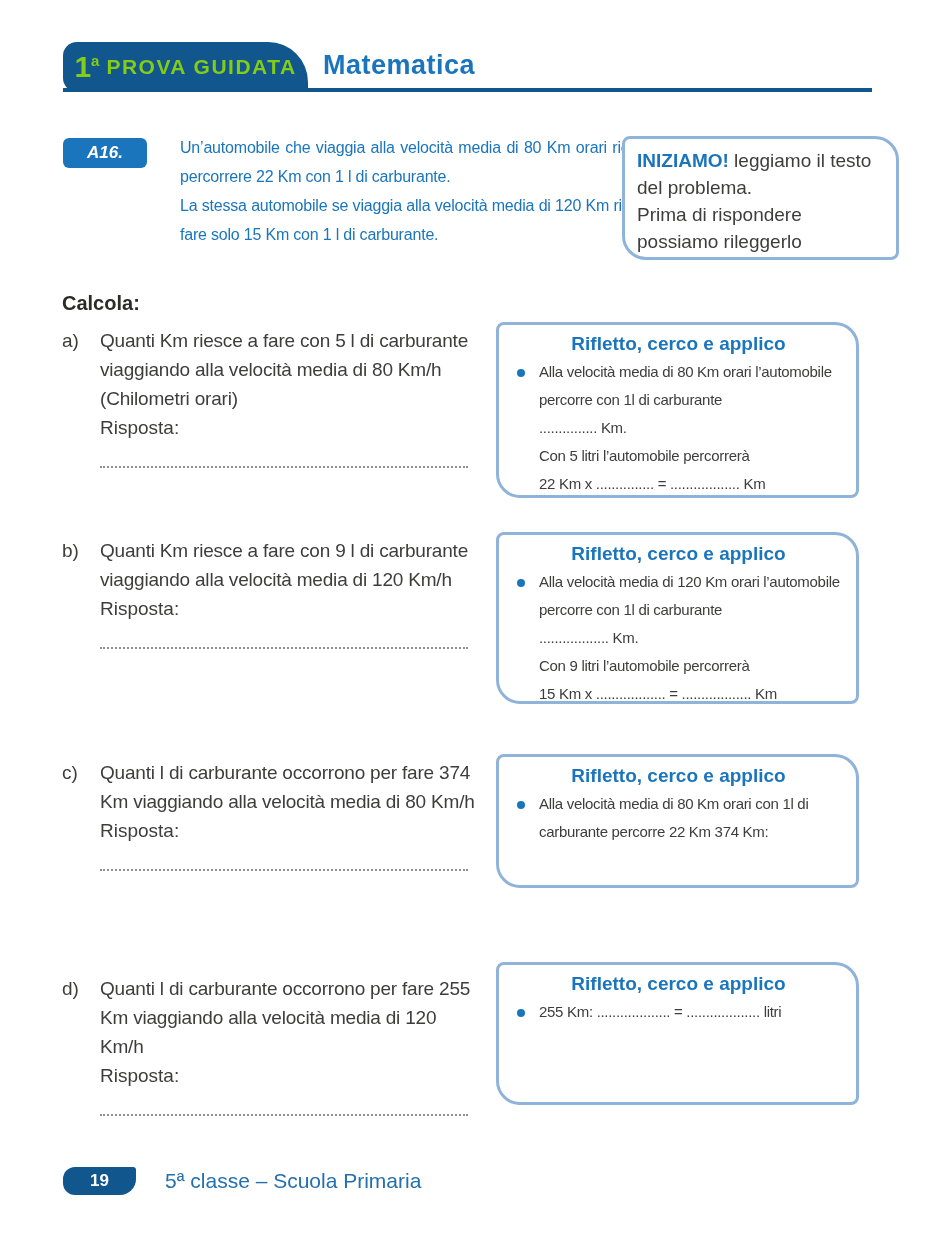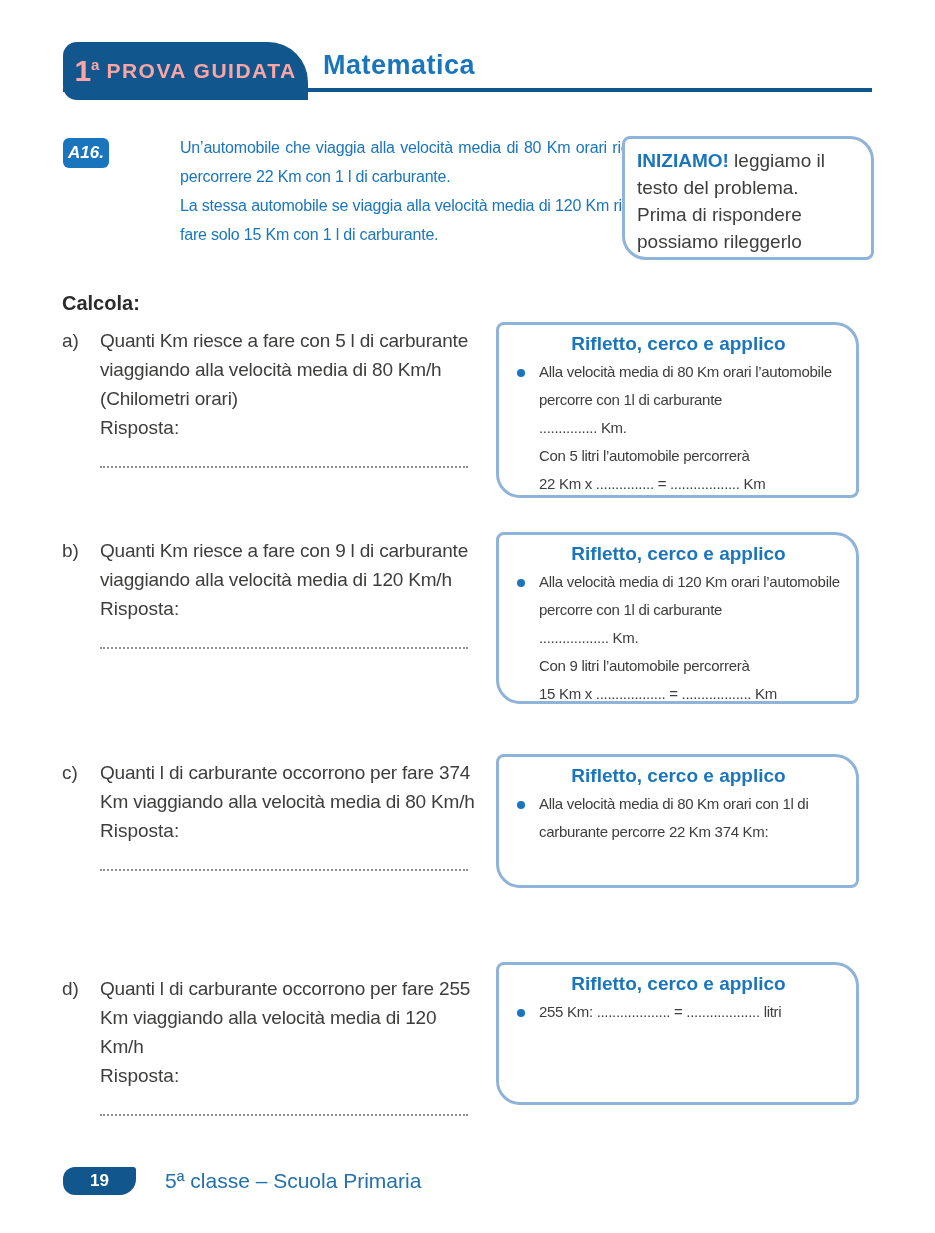--- a/index.html
+++ b/index.html
@@ -6,39 +6,39 @@
     --dark:#11568c;
     --blue:#1b75bc;
     --border:#8fb3d9;
     --text:#3d3d3c;
   }
   *{margin:0;padding:0;box-sizing:border-box;}
   body{background:#ffffff;font-family:"Liberation Sans",sans-serif;}
   .page{position:relative;width:935px;height:1233px;background:#fff;overflow:hidden;}
 
   
-  .header-tab{position:absolute;left:63px;top:42px;width:245px;height:58px;
-    background:var(--dark);border-radius:14px 40px 0 14px;color:#fca5a5;
+  .header-tab{position:absolute;left:63px;top:42px;width:245px;height:50px;
+    background:var(--dark);border-radius:14px 40px 0 14px;color:#84cc16;
     display:flex;align-items:center;justify-content:center;}
   .tab-num{font-size:30px;font-weight:bold;margin-right:7px;}
   .tab-num sup{font-size:15px;}
   .tab-label{font-size:21px;font-weight:bold;letter-spacing:1.5px;}
   .header-line{position:absolute;left:63px;top:88px;width:809px;height:4px;background:var(--dark);}
   .subject{position:absolute;left:323px;top:50px;font-size:27px;font-weight:bold;color:var(--blue);letter-spacing:0.5px;}
 
   
-  .problem-badge{position:absolute;left:63px;top:138px;width:46px;height:30px;
+  .problem-badge{position:absolute;left:63px;top:138px;width:84px;height:30px;
     background:var(--blue);border-radius:6px;color:#fff;font-weight:bold;font-size:17px;
     display:flex;align-items:center;justify-content:center;font-style:italic;}
   .problem-text{position:absolute;left:134px;top:133px;width:488px;color:var(--blue);
     font-weight:normal;font-size:16px;line-height:29px;text-align:justify;letter-spacing:-0.2px;margin-left:46px;}
   .problem-text p{margin:0;}
 
   
-  .iniziamo{position:absolute;left:622px;top:136px;width:252px;height:124px;
+  .iniziamo{position:absolute;left:622px;top:136px;width:277px;height:124px;
     border:3px solid var(--border);border-radius:8px 24px 8px 24px;
     padding:8px 12px;font-size:19px;line-height:27px;color:var(--text);background:#fff;}
   .iniziamo .lead{color:var(--blue);font-weight:bold;}
 
   .calcola{position:absolute;left:62px;top:292px;font-size:20px;font-weight:bold;color:#2b2b2a;}
 
   
   .qrow{position:absolute;left:62px;width:414px;display:flex;}
   .qlabel{width:38px;flex:none;font-size:19px;line-height:29px;color:var(--text);}
   .qbody{flex:1;}

